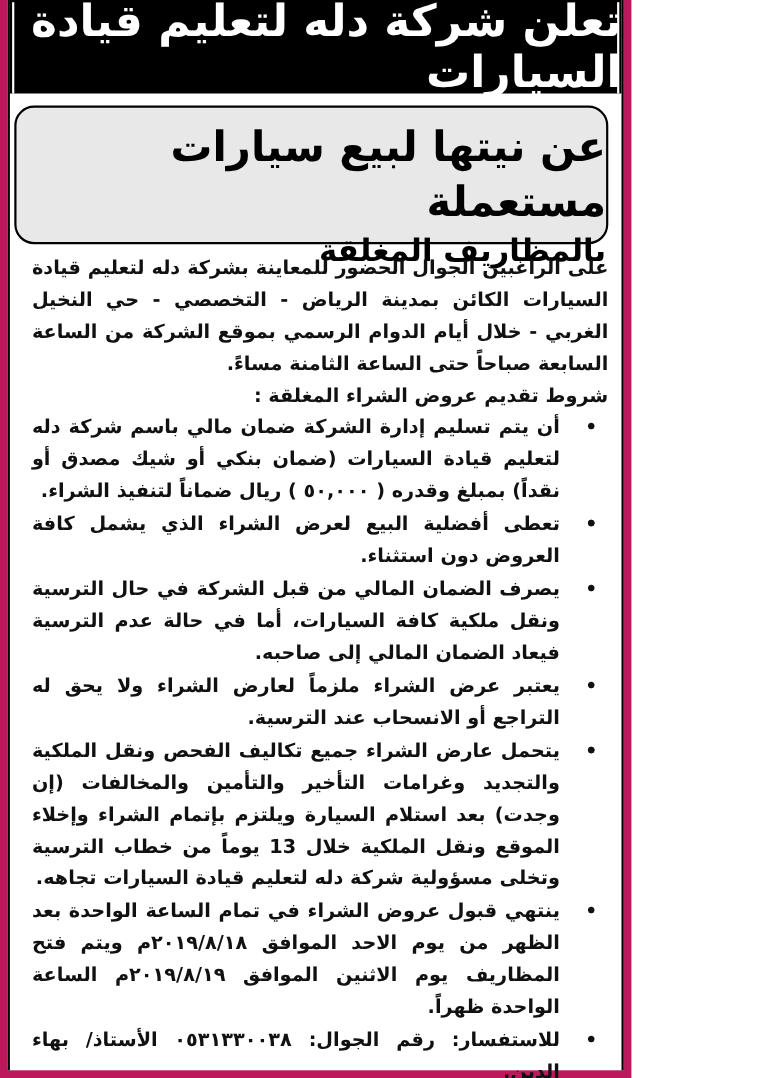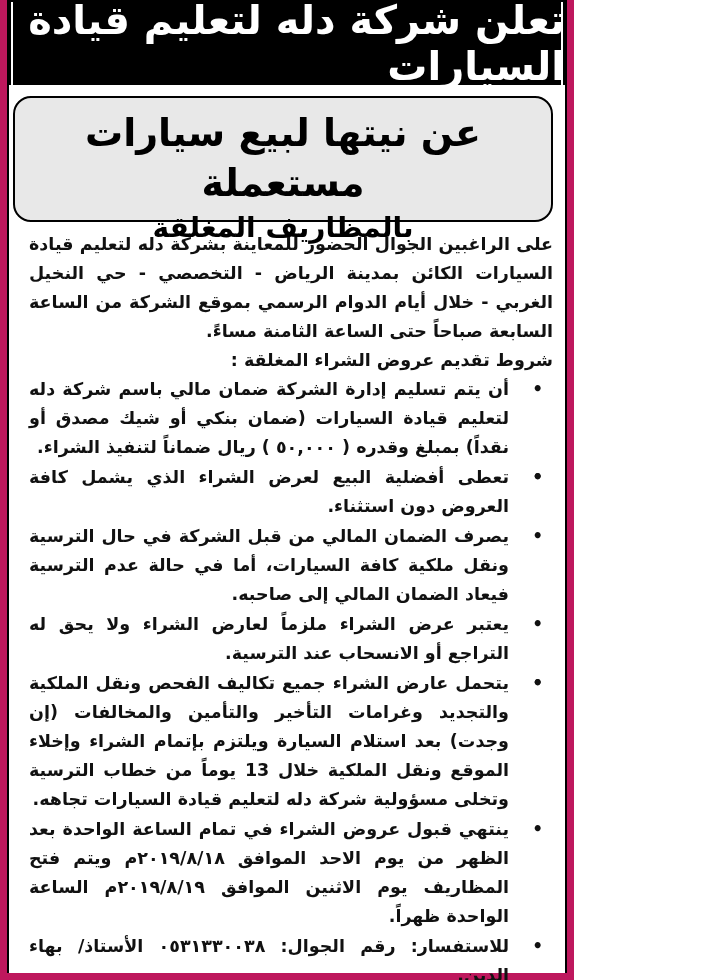--- a/index.html
+++ b/index.html
@@ -2,21 +2,21 @@
 <html><head>
   <meta charset="utf-8">
   <style>
     html, body { margin:0; padding:0; }
     body { width:705px; height:980px; background:#fff; overflow:hidden; font-family:"DejaVu Sans", sans-serif; }
     .frame { position:absolute; left:0; top:0; width:574px; height:980px; box-sizing:border-box; background:#be185d; }
     .inner { position:absolute; left:7px; top:0; right:7px; bottom:7px; background:#fff; border-left:2px solid #000; border-right:2px solid #000; }
     .header { position:absolute; left:0; right:0; top:0; height:85px; background:#000; color:#fff; display:flex; align-items:center; justify-content:center; direction:rtl; font-weight:bold; font-size:40px; letter-spacing:0; }
     .header-edge-l { position:absolute; left:2px; top:2px; width:2px; height:83px; background:#fff; }
     .header-edge-r { position:absolute; right:2px; top:2px; width:2px; height:83px; background:#fff; }
-    .subbox { position:absolute; left:4px; right:12px; top:96px; height:122px; background:#e8e8e8; border:2px solid #000; border-radius:18px; direction:rtl; text-align:center; }
+    .subbox { position:absolute; left:4px; right:12px; top:96px; height:122px; background:#e8e8e8; border:2px solid #000; border-radius:18px; direction:rtl; }
     .sub1 { font-weight:bold; font-size:38px; line-height:50px; margin-top:10px; color:#000; }
     .sub2 { font-weight:bold; font-size:28px; line-height:40px; color:#000; }
     .body { position:absolute; left:20px; right:12px; top:230px; direction:rtl; text-align:justify; font-weight:bold; font-size:17.5px; line-height:29px; color:#111; }
     .body p { margin:0; }
     .conditions-title { margin:0; }
     ul.terms { list-style:none; margin:0; padding:0; }
     ul.terms li { position:relative; padding-right:44px; margin:0 0 1px 0; }
     ul.terms li .bullet { position:absolute; right:10px; top:0; font-size:17px; }
   </style>
 </head>

